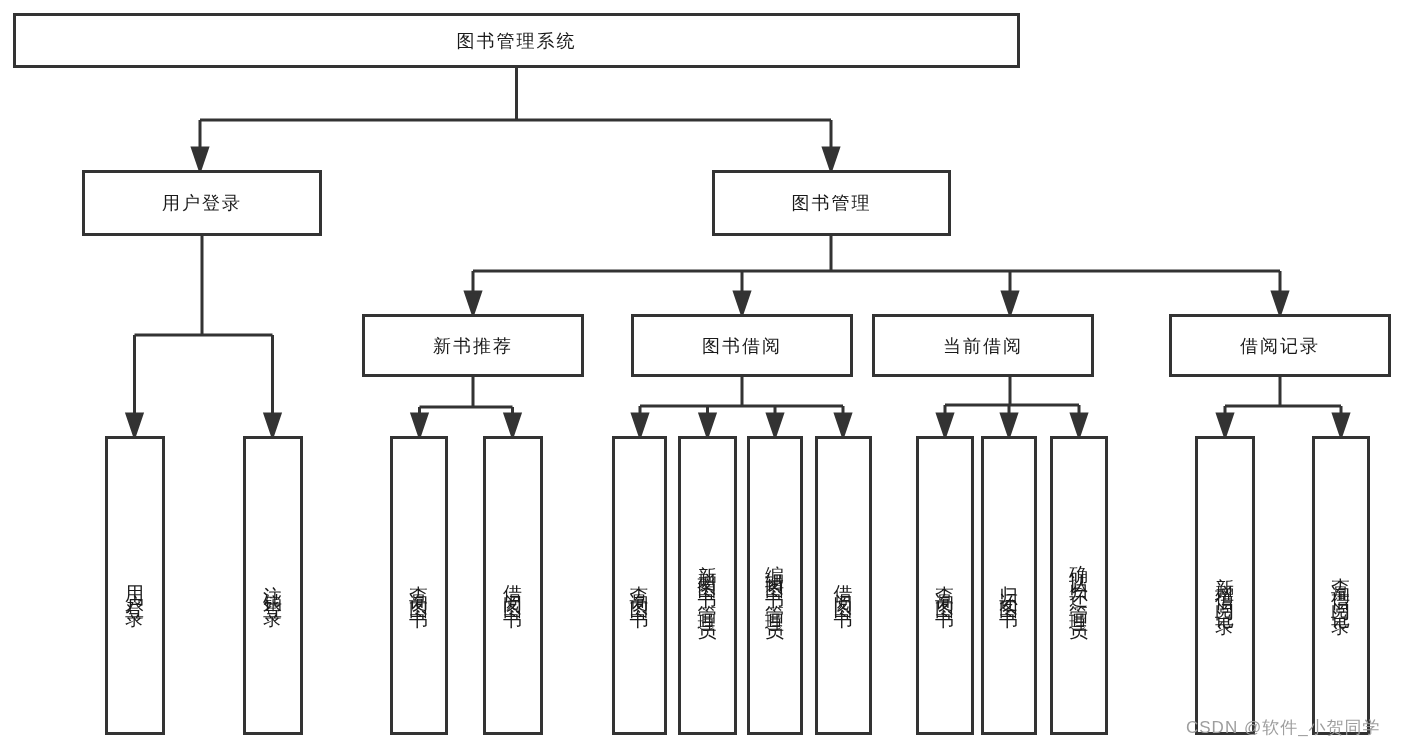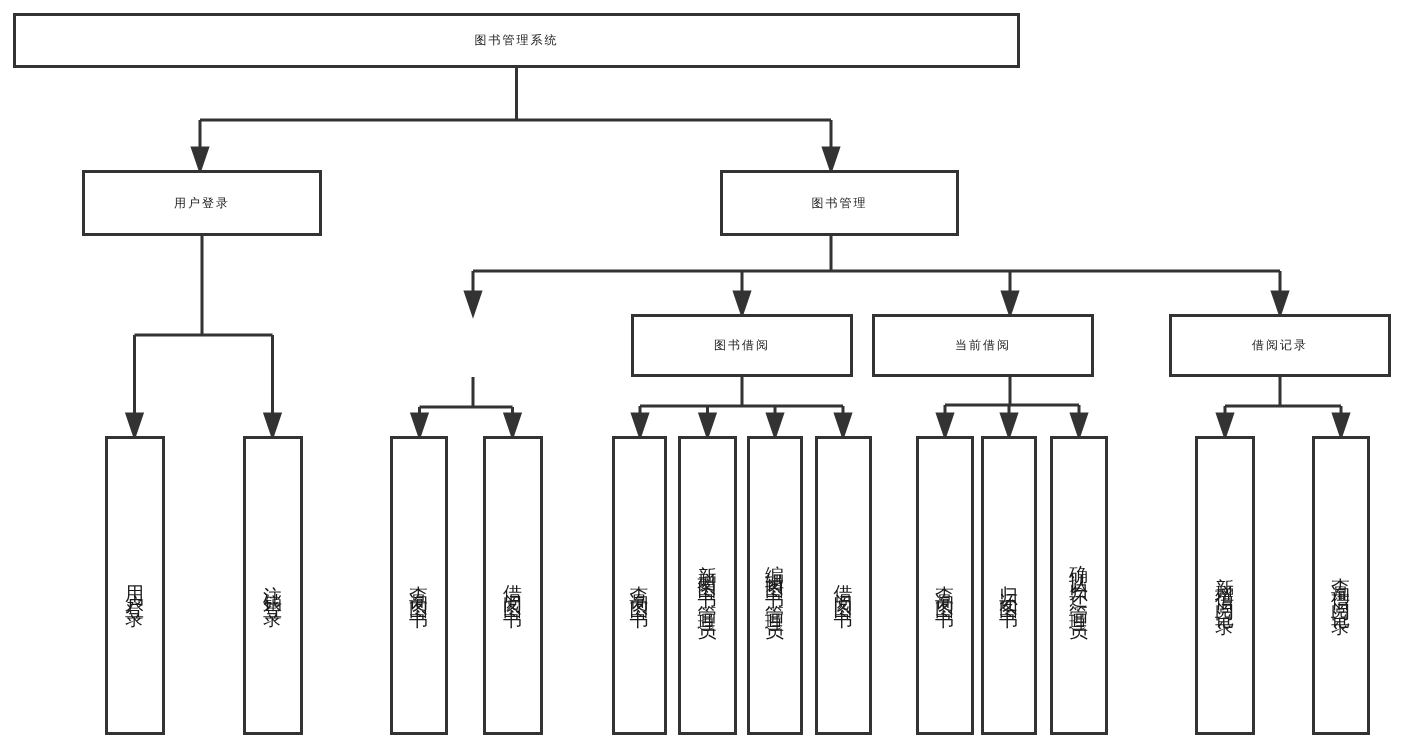--- a/index.html
+++ b/index.html
@@ -10,29 +10,29 @@
     font-family:"Liberation Sans","DejaVu Sans",sans-serif;
     overflow:hidden;
   }
   .wires{position:absolute;left:0;top:0;width:1405px;height:747px;}
   .node{
     position:absolute;box-sizing:border-box;
     border:3px solid #333333;background:#ffffff;
     display:flex;align-items:center;justify-content:center;
     color:#1a1a1a;
   }
-  .h-label{font-size:12px;letter-spacing:2px;white-space:nowrap;}
+  .h-label{font-size:18px;letter-spacing:2px;white-space:nowrap;}
   .leaf{
     writing-mode:vertical-rl;text-orientation:mixed;
     font-size:19px;letter-spacing:8px;line-height:1;
   }
   
   .p-root{left:13px;top:13px;width:1007px;height:55px;}
   .p-user{left:82px;top:170px;width:240px;height:66px;}
-  .p-mgmt{left:712px;top:170px;width:239px;height:66px;margin-left:8px;}
+  .p-mgmt{left:712px;top:170px;width:239px;height:66px;}
   .p-lv2{top:314px;width:222px;height:63px;}
   .p-s1{left:362px;}.p-s2{left:631px;text-align:center;}.p-s3{left:872px;}.p-s4{left:1169px;}
   .p-leaf{top:436px;height:299px;}
   .p-l1{left:105px;width:60px;}
   .p-l2{left:243px;width:60px;}
   .p-l3{left:390px;width:58px;}
   .p-l4{left:483px;width:60px;}
   .p-l5{left:612px;width:55px;}
   .p-l6{left:678px;width:59px;}
   .p-l7{left:747px;width:56px;}
@@ -95,32 +95,34 @@
         <polygon points="1333.5,414 1348.5,414 1341,436"></polygon>
       </g>
     </g>
   </svg>
 
   <div class="node p-root h-label">图书管理系统</div>
 
   <div class="node p-user h-label">用户登录</div>
   <div class="node p-mgmt h-label">图书管理</div>
 
+  <div class="node p-lv2 p-s1 h-label">新书推荐</div>
   <div class="node p-lv2 p-s2 h-label">图书借阅</div>
   <div class="node p-lv2 p-s3 h-label">当前借阅</div>
   <div class="node p-lv2 p-s4 h-label">借阅记录</div>
 
   <div class="node p-leaf p-l1 leaf">用户登录</div>
   <div class="node p-leaf p-l2 leaf">注销登录</div>
   <div class="node p-leaf p-l3 leaf">查询图书</div>
   <div class="node p-leaf p-l4 leaf">借阅图书</div>
   <div class="node p-leaf p-l5 leaf">查询图书</div>
   <div class="node p-leaf p-l6 leaf">新增图书（管理员）</div>
   <div class="node p-leaf p-l7 leaf">编辑图书（管理员）</div>
   <div class="node p-leaf p-l8 leaf">借阅图书</div>
   <div class="node p-leaf p-l9 leaf">查询图书</div>
   <div class="node p-leaf p-l10 leaf">归还图书</div>
   <div class="node p-leaf p-l11 leaf">确认归还（管理员）</div>
   <div class="node p-leaf p-l12 leaf">新增借阅记录</div>
   <div class="node p-leaf p-l13 leaf">查询借阅记录</div>
 
+  <div class="watermark">CSDN @软件_小贺同学</div>
 
 </div>
 
 </body></html>

